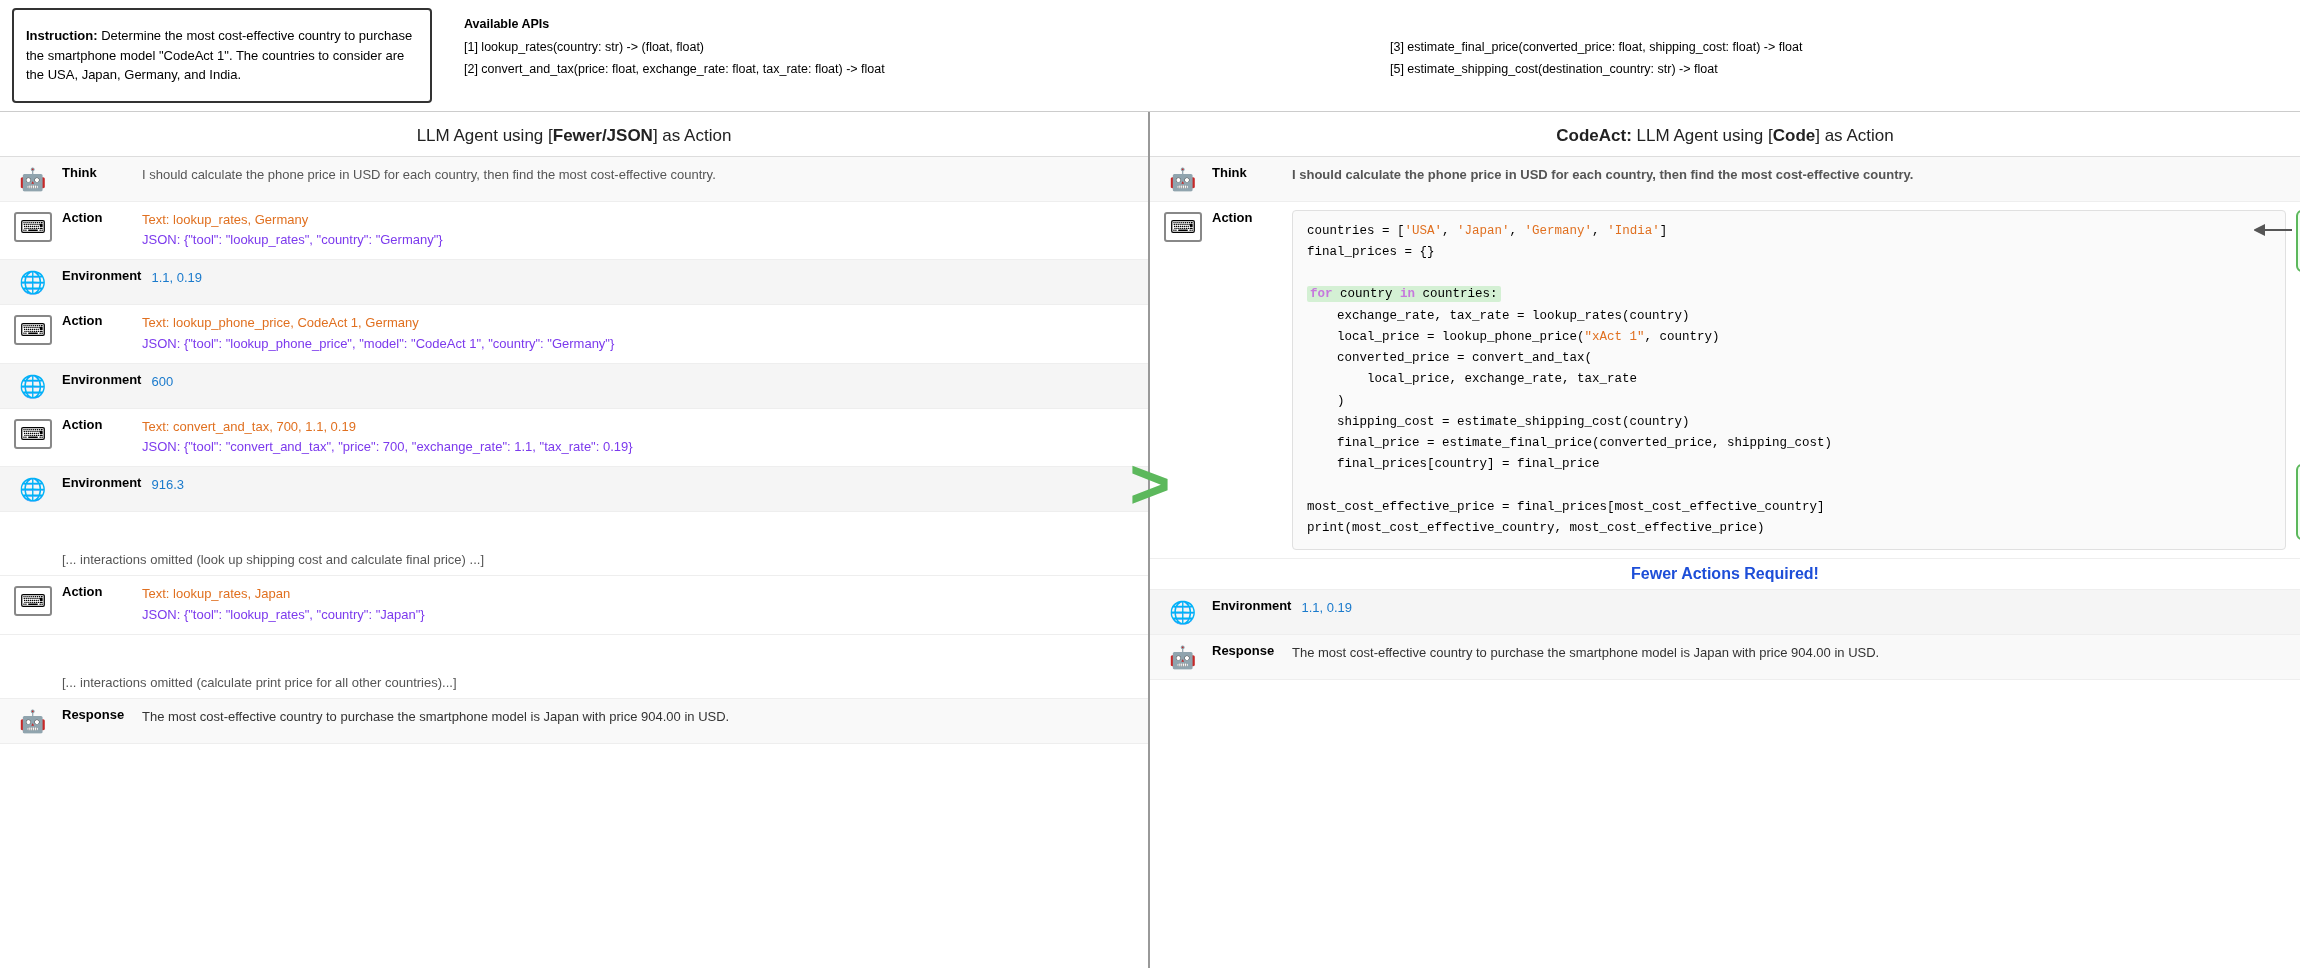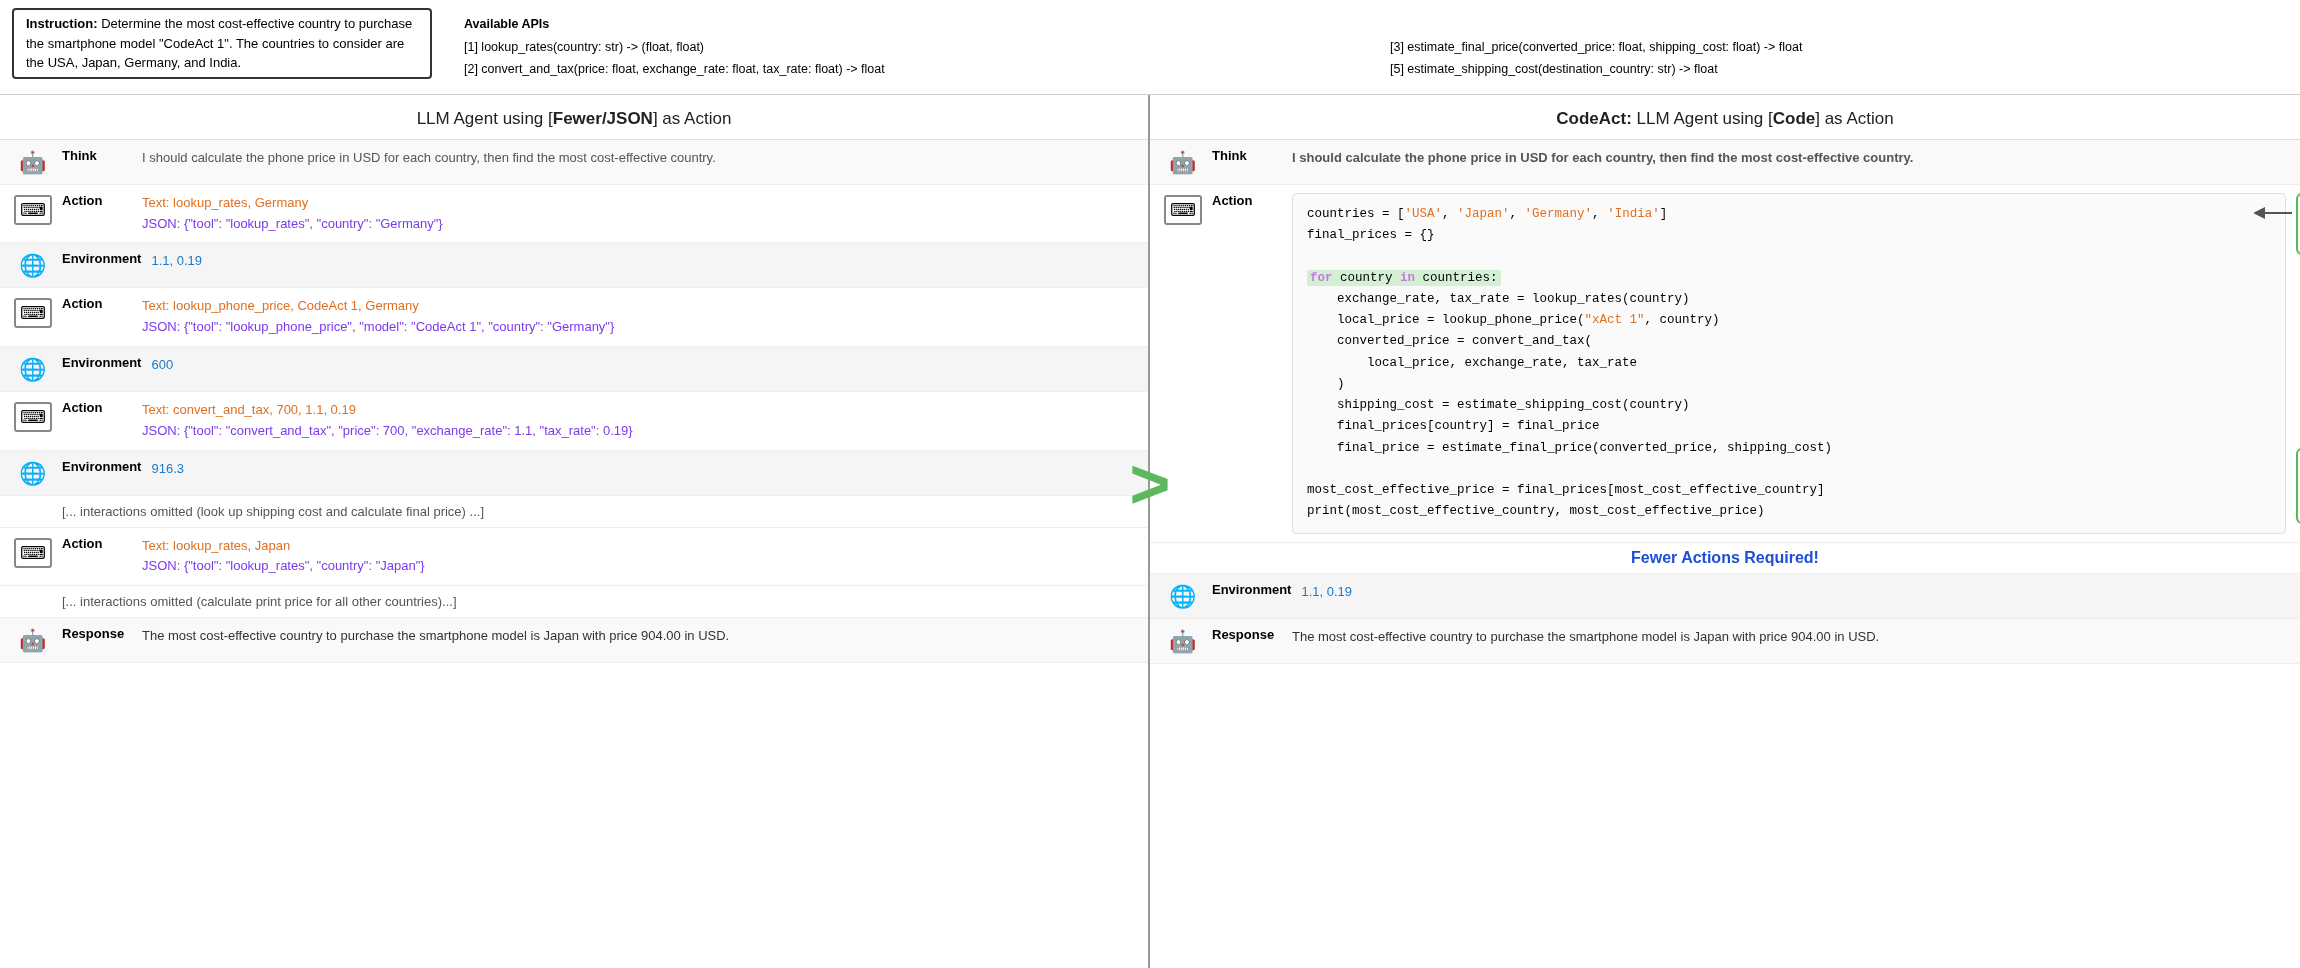--- a/index.html
+++ b/index.html
@@ -15,21 +15,21 @@
       display: flex;
       border-bottom: 1px solid #ccc;
       padding: 8px 12px;
       gap: 20px;
       align-items: flex-start;
     }
 
     .instruction-box {
       border: 2px solid #333;
       border-radius: 4px;
-      padding: 4px 12px;
+      padding: 16px 12px;
       max-width: 420px;
       font-size: 13px;
       line-height: 1.5;
     }
 
     .instruction-box .label {
       font-weight: bold;
     }
 
     .apis-box {
@@ -178,20 +178,21 @@
       font-size: 13px;
     }
 
     
     .omitted-row {
       padding: 8px 14px 8px 62px;
       font-size: 13px;
       color: #555;
       border-bottom: 1px solid #eee;
       background: #fff;
+      margin-top: 32px;
     }
 
     
     .code-block {
       background: #fafafa;
       border: 1px solid #e0e0e0;
       border-radius: 4px;
       padding: 10px 14px;
       font-family: 'Courier New', monospace;
       font-size: 12.5px;
@@ -370,22 +371,22 @@
           <div>countries = [<span class="code-str">'USA'</span>, <span class="code-str">'Japan'</span>, <span class="code-str">'Germany'</span>, <span class="code-str">'India'</span>]</div>
           <div>final_prices = {}</div>
           <div>&nbsp;</div>
           <div><span class="code-highlight"><span class="code-kw">for</span> country <span class="code-kw">in</span> countries:</span></div>
           <div>&nbsp;&nbsp;&nbsp;&nbsp;exchange_rate, tax_rate = lookup_rates(country)</div>
           <div>&nbsp;&nbsp;&nbsp;&nbsp;local_price = lookup_phone_price(<span class="code-str">"xAct 1"</span>, country)</div>
           <div>&nbsp;&nbsp;&nbsp;&nbsp;converted_price = convert_and_tax(</div>
           <div>&nbsp;&nbsp;&nbsp;&nbsp;&nbsp;&nbsp;&nbsp;&nbsp;local_price, exchange_rate, tax_rate</div>
           <div>&nbsp;&nbsp;&nbsp;&nbsp;)</div>
           <div>&nbsp;&nbsp;&nbsp;&nbsp;shipping_cost = estimate_shipping_cost(country)</div>
+          <div>&nbsp;&nbsp;&nbsp;&nbsp;final_price = estimate_final_price(converted_price, shipping_cost)</div>
           <div>&nbsp;&nbsp;&nbsp;&nbsp;final_prices[country] = final_price</div>
-          <div>&nbsp;&nbsp;&nbsp;&nbsp;final_price = estimate_final_price(converted_price, shipping_cost)</div>
           <div>&nbsp;</div>
           <div>most_cost_effective_price = final_prices[most_cost_effective_country]</div>
           <div>print(most_cost_effective_country, most_cost_effective_price)</div>
         </div>
 
         <div style="position:absolute; top: 0; right: -10px; transform: translateX(100%);">
           <div style="border:2px solid #5cb85c; border-radius:6px; padding:8px 12px; font-size:12px; font-weight:bold; color:#2a6e2a; background:#f0fff0; max-width:200px; text-align:center;">
             Control &amp; Data Flow of Code Simplifies Complex Operations
           </div>
 

